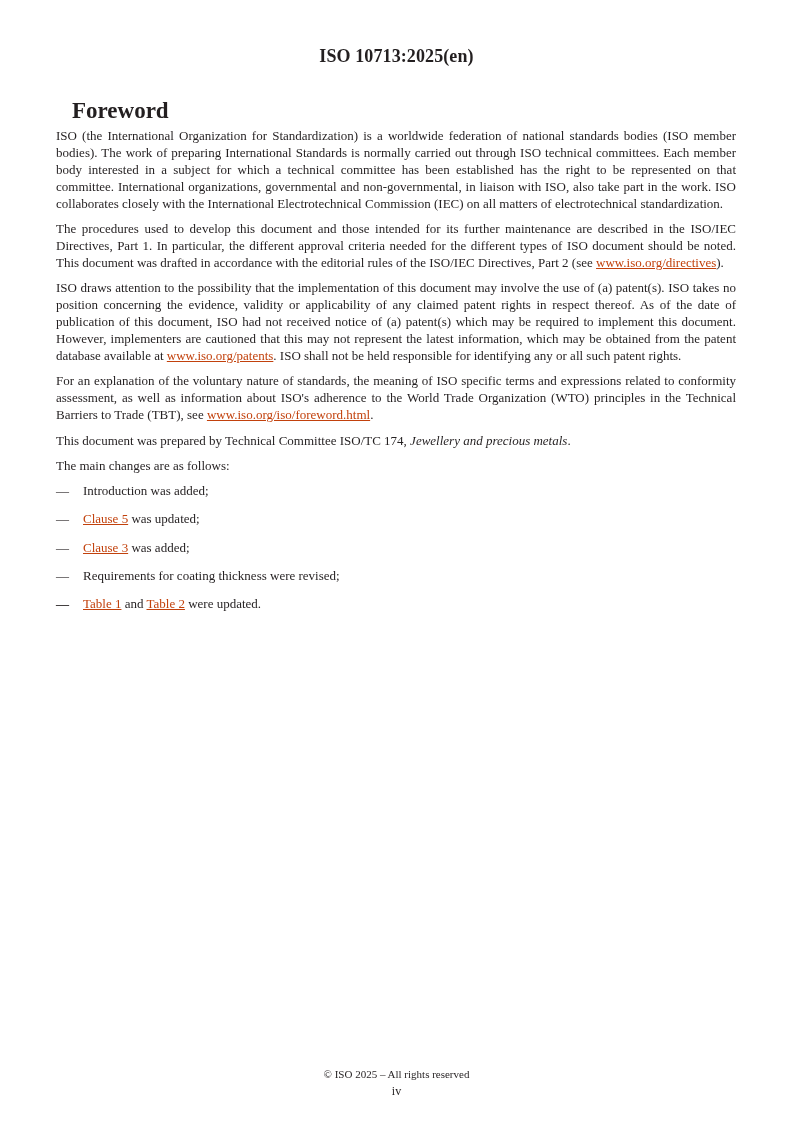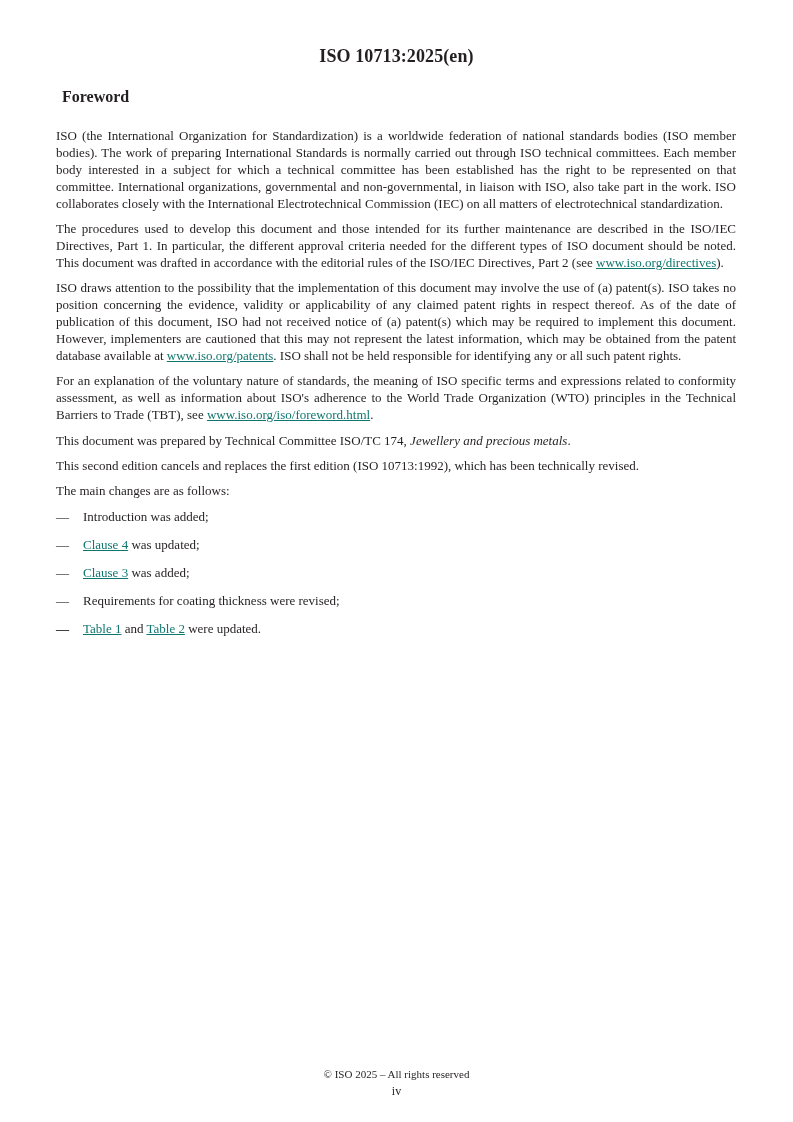--- a/index.html
+++ b/index.html
@@ -26,23 +26,23 @@
       left: 0; right: 0;
       text-align: center;
       font-weight: bold;
       font-size: 18px;
       letter-spacing: 0.1px;
     }
     .title {
       position: absolute;
       top: 82px;
       left: 56px;
-      font-size: 16px;
+      font-size: 23px;
       font-weight: bold;
-      margin: 6px;
+      margin: 16px;
     }
     .body {
       position: absolute;
       top: 128px;
       left: 56px;
       width: 680px;
       font-size: 13px;
       line-height: 16.9px;
     }
     .body p {
@@ -59,21 +59,21 @@
       padding-left: 27px;
       margin: 0 0 11.2px 0;
       line-height: 16.9px;
     }
     .body li .dash {
       position: absolute;
       left: 0;
       top: 0;
     }
     a, .link {
-      color: #0f766e;
+      color: #c2410c;
       text-decoration: underline;
       cursor: pointer;
     }
     em { font-style: italic; }
     .footer {
       position: absolute;
       top: 1066px;
       left: 0; right: 0;
       text-align: center;
       font-size: 11px;
@@ -98,32 +98,31 @@
 
     <p><span>The procedures used to develop this document and those intended for its further maintenance are described in the ISO/IEC Directives, Part 1. In particular, the different approval criteria needed for the different types of ISO document should be noted. This document was drafted in accordance with the editorial rules of the ISO/IEC Directives, Part 2 (see </span><a>www.iso.org/directives</a><span>).</span></p>
 
     <p><span>ISO draws attention to the possibility that the implementation of this document may involve the use of (a) patent(s). ISO takes no position concerning the evidence, validity or applicability of any claimed patent rights in respect thereof. As of the date of publication of this document, ISO had not received notice of (a) patent(s) which may be required to implement this document. However, implementers are cautioned that this may not represent the latest information, which may be obtained from the patent database available at </span><a>www.iso.org/patents</a><span>. ISO shall not be held responsible for identifying any or all such patent rights.</span></p>
 
 
     <p><span>For an explanation of the voluntary nature of standards, the meaning of ISO specific terms and expressions related to conformity assessment, as well as information about ISO's adherence to the World Trade Organization (WTO) principles in the Technical Barriers to Trade (TBT), see </span><a>www.iso.org/iso/foreword.html</a><span>.</span></p>
 
     <p><span>This document was prepared by Technical Committee ISO/TC 174, </span><em>Jewellery and precious metals</em><span>.</span></p>
 
-    <p>This second edition cancels and replaces the first edition (ISO 10713:1992), which has been technically revised.</p>
 
     <p>The main changes are as follows:</p>
 
     <ul>
       <li>
         <span class="dash">—</span>
         <span>Introduction was added;</span>
       </li>
       <li>
         <span class="dash">—</span>
-        <a>Clause 4</a><span> was updated;</span>
+        <a>Clause 5</a><span> was updated;</span>
       </li>
       <li>
         <span class="dash">—</span>
         <a>Clause 3</a><span> was added;</span>
       </li>
       <li>
         <span class="dash">—</span>
         <span>Requirements for coating thickness were revised;</span>
       </li>
       <li>

